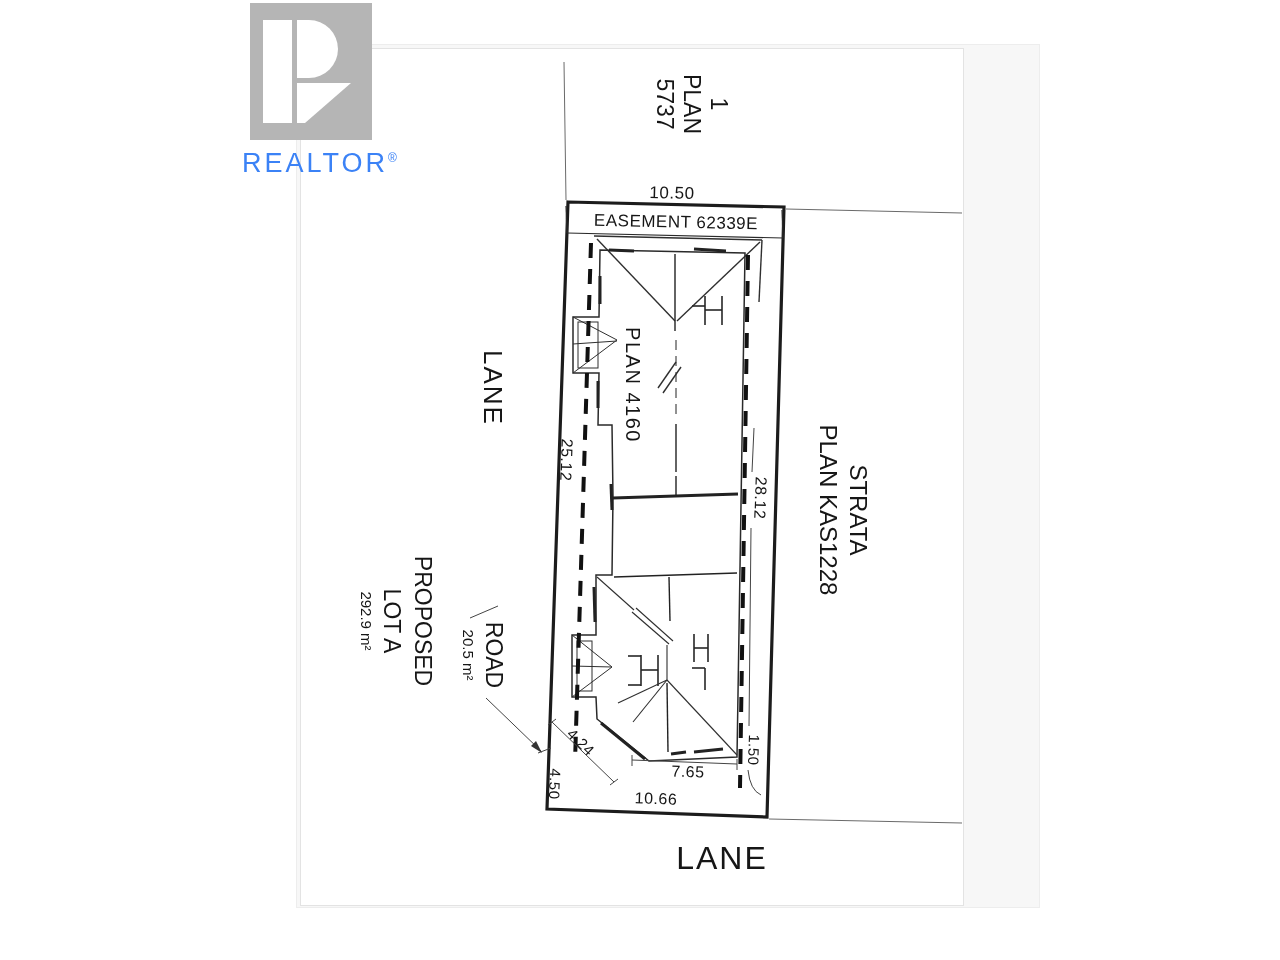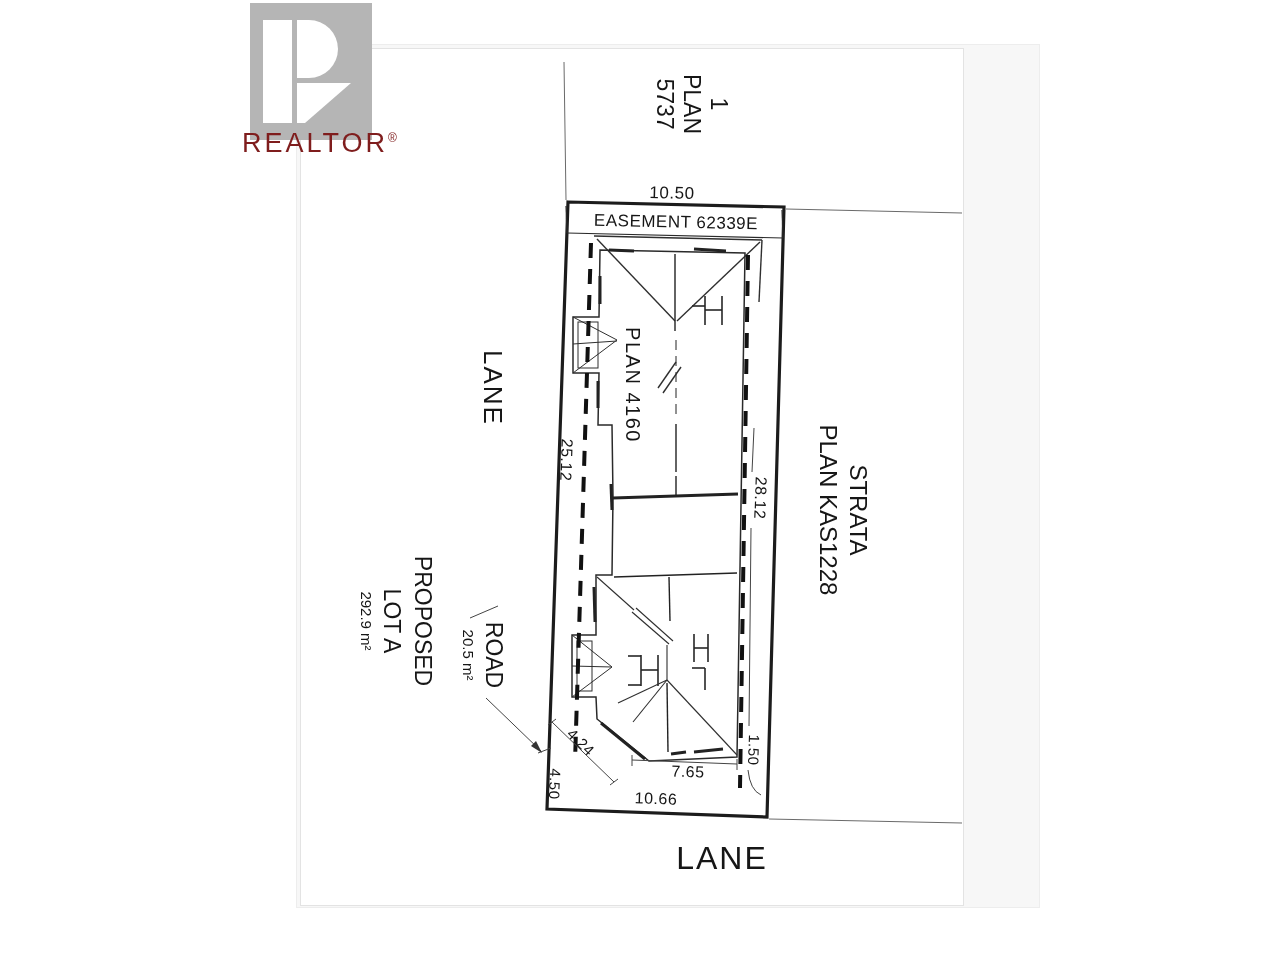--- a/index.html
+++ b/index.html
@@ -3,21 +3,21 @@
 <meta charset="utf-8">
 <style>
   html,body{margin:0;padding:0;background:#ffffff;width:1280px;height:960px;overflow:hidden;}
   #stage{position:relative;width:1280px;height:960px;background:#ffffff;font-family:"Liberation Sans",sans-serif;}
   #paper{position:absolute;left:296px;top:44px;width:742px;height:862px;background:#f7f7f7;border:1px solid #ededed;}
   #sheet{position:absolute;left:300px;top:48px;width:662px;height:856px;background:#ffffff;border:1px solid #e3e3e3;}
   #plan-svg{position:absolute;left:0;top:0;width:1280px;height:960px;}
   .lbl{position:absolute;white-space:nowrap;color:#161616;line-height:1;}
   .lbl-c{text-align:center;}
   .dim{font-size:16px;letter-spacing:0.5px;}
-  #realtor-text{position:absolute;left:242px;top:128px;font-size:27px;letter-spacing:3px;color:#7f1d1d;font-weight:400;}
+  #realtor-text{position:absolute;left:242px;top:148px;font-size:27px;letter-spacing:3px;color:#3b82f6;font-weight:400;}
   #realtor-text sup{font-size:12px;letter-spacing:0;}
 </style>
 </head>
 <body>
 
 <div id="stage">
 
   <div id="paper"></div>
   <div id="sheet"></div>
 

